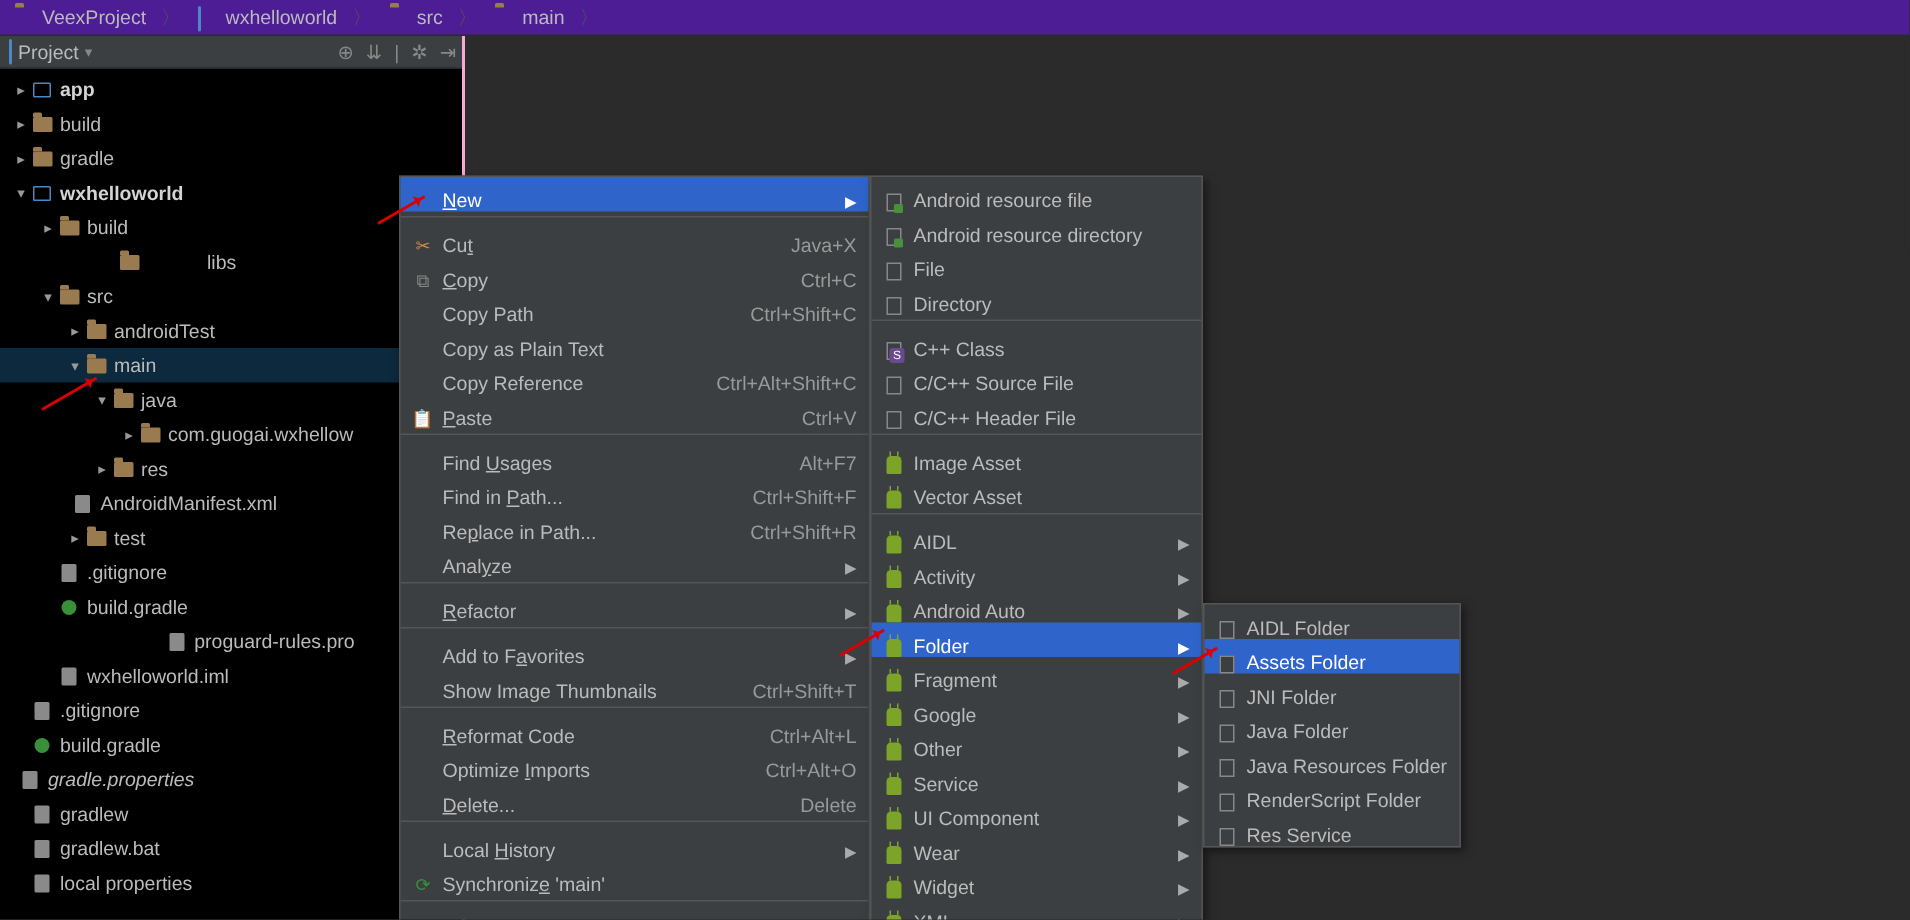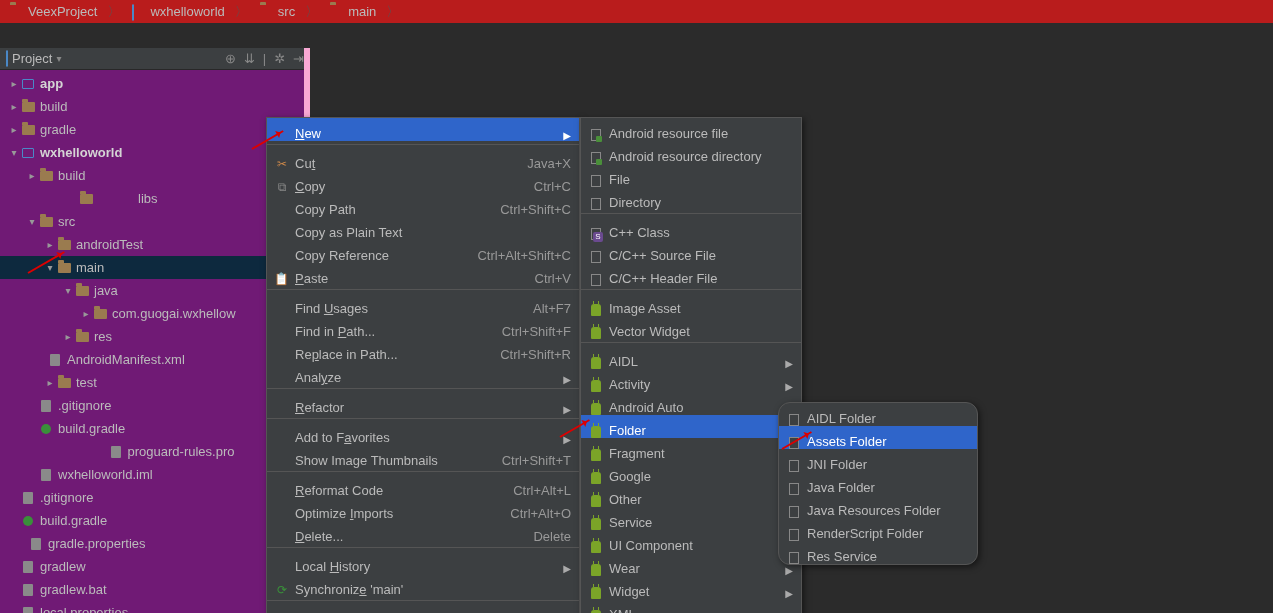--- a/index.html
+++ b/index.html
@@ -1,32 +1,32 @@
 <!DOCTYPE html>
 <html><head>
 <meta charset="utf-8">
 <style>
 * { margin: 0; padding: 0; box-sizing: border-box; font-family: "Segoe UI", Arial, sans-serif; font-size: 13px; }
 body { background: #2b2b2b; color: #bbbbbb; width: 1273px; height: 613px; overflow: hidden; position: relative; }
 
 
-.breadcrumb { height: 24px; background: #b91c1c; display: flex; align-items: center; padding-left: 4px; border-bottom: 1px solid #2b2b2b; }
+.breadcrumb { height: 24px; background: #4c1d95; display: flex; align-items: center; padding-left: 4px; border-bottom: 1px solid #2b2b2b; }
 .breadcrumb .crumb { display: flex; align-items: center; gap: 4px; padding: 0 6px; color: #bbbbbb; position: relative; }
 .breadcrumb .crumb::after { content: "〉"; color: #555; margin-left: 6px; }
 .breadcrumb .ic { width: 14px; height: 14px; display: inline-block; }
 
 
 .tool-header { height: 22px; background: #3c3f41; border-bottom: 1px solid #282828; display: flex; align-items: center; padding: 0 6px; justify-content: space-between; width: 310px; }
 .tool-header .left { display: flex; align-items: center; gap: 4px; }
 .tool-header .right { display: flex; align-items: center; gap: 8px; color: #888; }
 .tool-header .caret { color: #888; font-size: 10px; }
 
 
 .main { display: flex; height: calc(100% - 24px); }
-.sidebar { width: 310px; background: #701a75; border-right: 6px solid #f9a8d4; overflow: hidden; margin-top: 24px; }
+.sidebar { width: 310px; background: #000000; border-right: 2px solid #f9a8d4; overflow: hidden; }
 .editor { flex: 1; background: #2b2b2b; }
 .tree { padding-top: 2px; }
 
 .node { display: flex; align-items: center; height: 23px; white-space: nowrap; }
 .node.selected { background: #0d293e; }
 .arrow { width: 12px; text-align: center; color: #999; font-size: 10px; user-select: none; }
 .node .ic { width: 16px; height: 14px; display: inline-flex; align-items: center; justify-content: center; margin-right: 4px; }
 .node .lbl { color: #bbbbbb; }
 .node.bold .lbl { font-weight: bold; color: #d4d4d4; }
 
@@ -235,21 +235,21 @@
           </span>
           <span class="lbl">.gitignore</span>
         </div>
         <div class="node" style="padding-left: 8px;">
           <span class="arrow"></span>
           <span class="ic">
             <span class="ic-gradle"></span>
           </span>
           <span class="lbl">build.gradle</span>
         </div>
-        <div class="node" style="padding-left: 16px;">
+        <div class="node" style="padding-left: 0; font-style: italic;">
           <span class="arrow"></span>
           <span class="ic">
             <span class="ic-file"></span>
           </span>
           <span class="lbl">gradle.properties</span>
         </div>
         <div class="node" style="padding-left: 8px;">
           <span class="arrow"></span>
           <span class="ic">
             <span class="ic-file"></span>
@@ -437,21 +437,21 @@
     <div class="mi">
       <span class="mic">
         <span class="ic-android"></span>
       </span>
       <span class="mlbl">Image Asset</span>
     </div>
     <div class="mi">
       <span class="mic">
         <span class="ic-android"></span>
       </span>
-      <span class="mlbl">Vector Widget</span>
+      <span class="mlbl">Vector Asset</span>
     </div>
     <div class="sep"></div>
     <div class="mi">
       <span class="mic">
         <span class="ic-android"></span>
       </span>
       <span class="mlbl">AIDL</span>
       <span class="subarr">▶</span>
     </div>
     <div class="mi">
@@ -525,21 +525,21 @@
       <span class="subarr">▶</span>
     </div>
     <div class="mi">
       <span class="mic">
         <span class="ic-android"></span>
       </span>
       <span class="mlbl">XML</span>
       <span class="subarr">▶</span>
     </div>
   </div>
-<div class="menu" id="menu3" style="left:778px; top:402px; width:200px;border-radius:12px;">
+<div class="menu" id="menu3" style="left:802px; top:402px; width:172px;">
     <div class="mi">
       <span class="mic">
         <span class="ic-doc"></span>
       </span>
       <span class="mlbl">AIDL Folder</span>
     </div>
     <div class="mi sel">
       <span class="mic">
         <span class="ic-doc"></span>
       </span>

